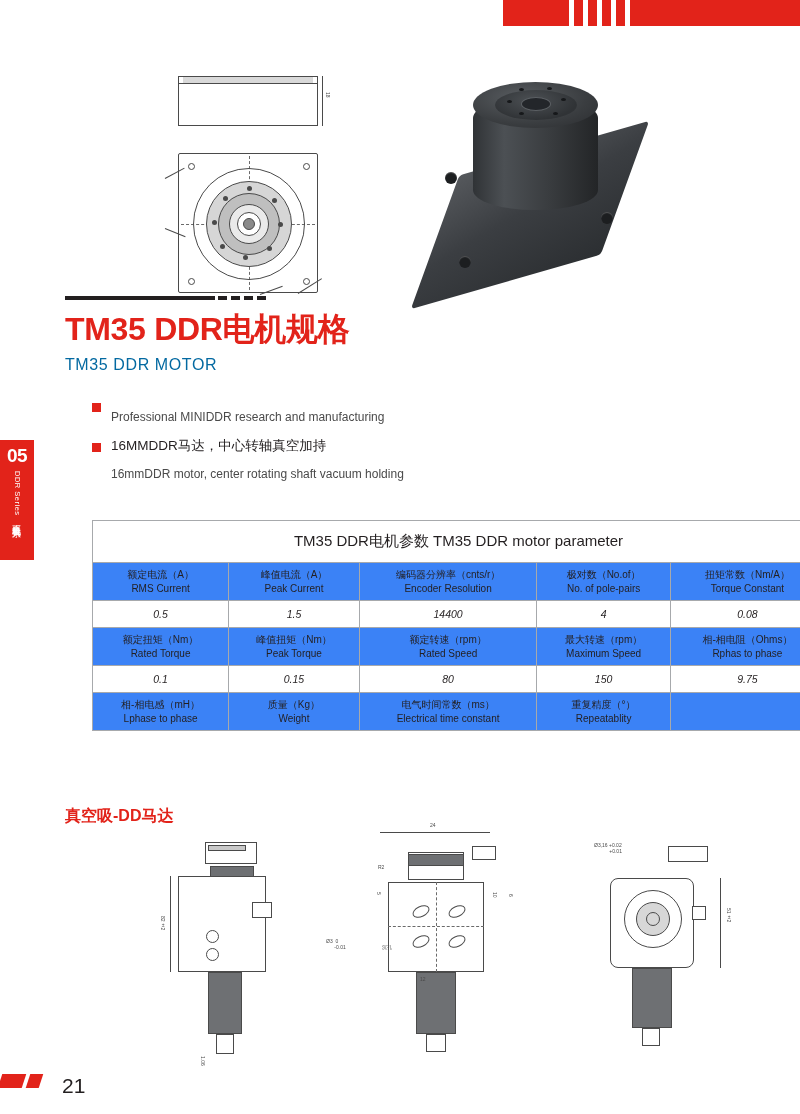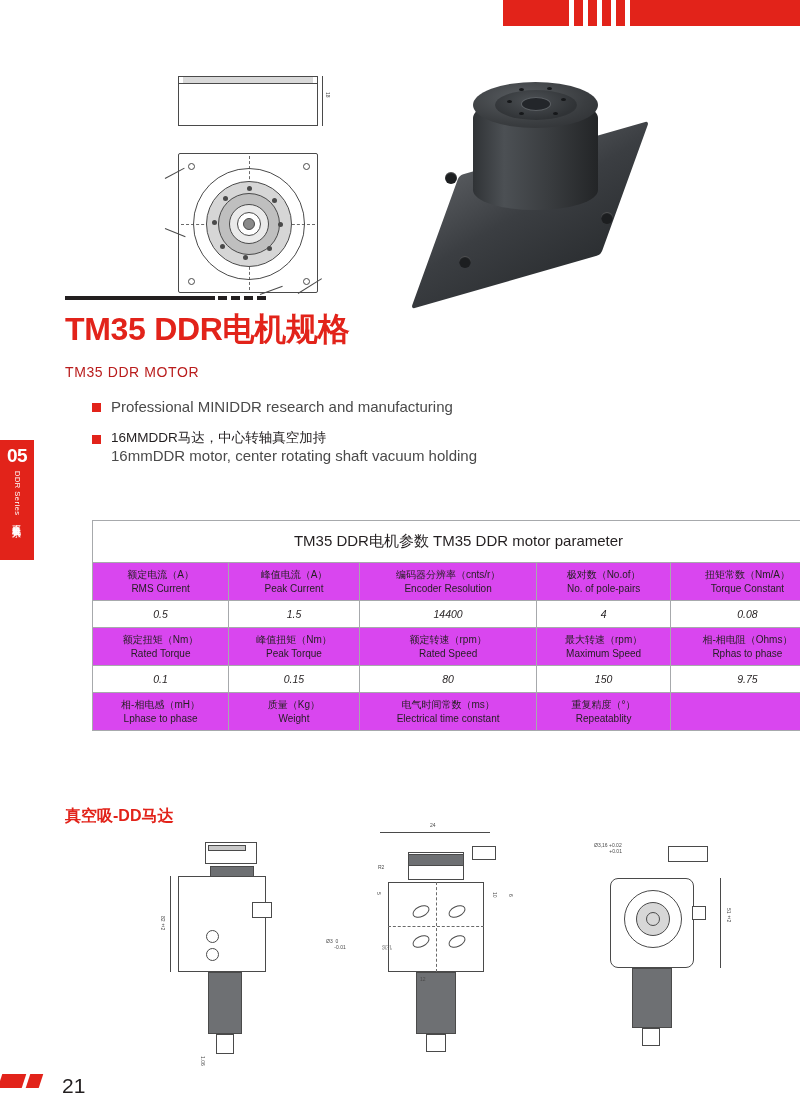--- a/index.html
+++ b/index.html
@@ -217,35 +217,35 @@
   .title-rule .dotgap { display: flex; gap: 4px; }
   .title-rule .dotgap i { display: block; width: 9px; height: 4px; background: #231f20; }
   h1.main-title {
     margin: 0;
     font-size: 32px;
     font-weight: bold;
     color: #e2231a;
     letter-spacing: -0.3px;
   }
   .sub-title {
-    margin-top: 12px;
-    font-size: 14px;
-    color: #b91c1c;
+    margin-top: 4px;
+    font-size: 16px;
+    color: #0369a1;
     letter-spacing: 0.6px;
   }
 
   
   .bullets { position: absolute; left: 92px; top: 398px; width: 640px; }
   .bullet { display: flex; margin-bottom: 14px; }
   .bullet .sq {
     width: 9px; height: 9px; background: #e2231a;
     margin-top: 5px; margin-right: 10px; flex: none;
   }
   .bullet .cn { font-size: 13.5px; color: #231f20; line-height: 1.25; }
-  .bullet .en { font-size: 15px; color: #4a4a4a; margin-top: 0; line-height: 1.2; }
+  .bullet .en { font-size: 12px; color: #4a4a4a; margin-top: 12px; line-height: 1.2; }
 
   
   table.spec {
     position: absolute;
     left: 92px; top: 520px;
     width: 733px;
     border-collapse: collapse;
     font-size: 10.5px;
     color: #231f20;
   }
@@ -253,21 +253,21 @@
     border: 1px solid #a7a9ac;
     text-align: center;
     vertical-align: middle;
   }
   table.spec .tbl-title {
     font-size: 15px;
     padding: 11px 0;
     font-weight: normal;
   }
   table.spec td.hdr {
-    background: #d946ef;
+    background: #3b82f6;
     padding: 5px 2px;
     line-height: 1.35;
     font-size: 10px;
   }
   table.spec td.val {
     padding: 7px 2px;
     font-size: 10.5px;
     font-style: italic;
   }
 

